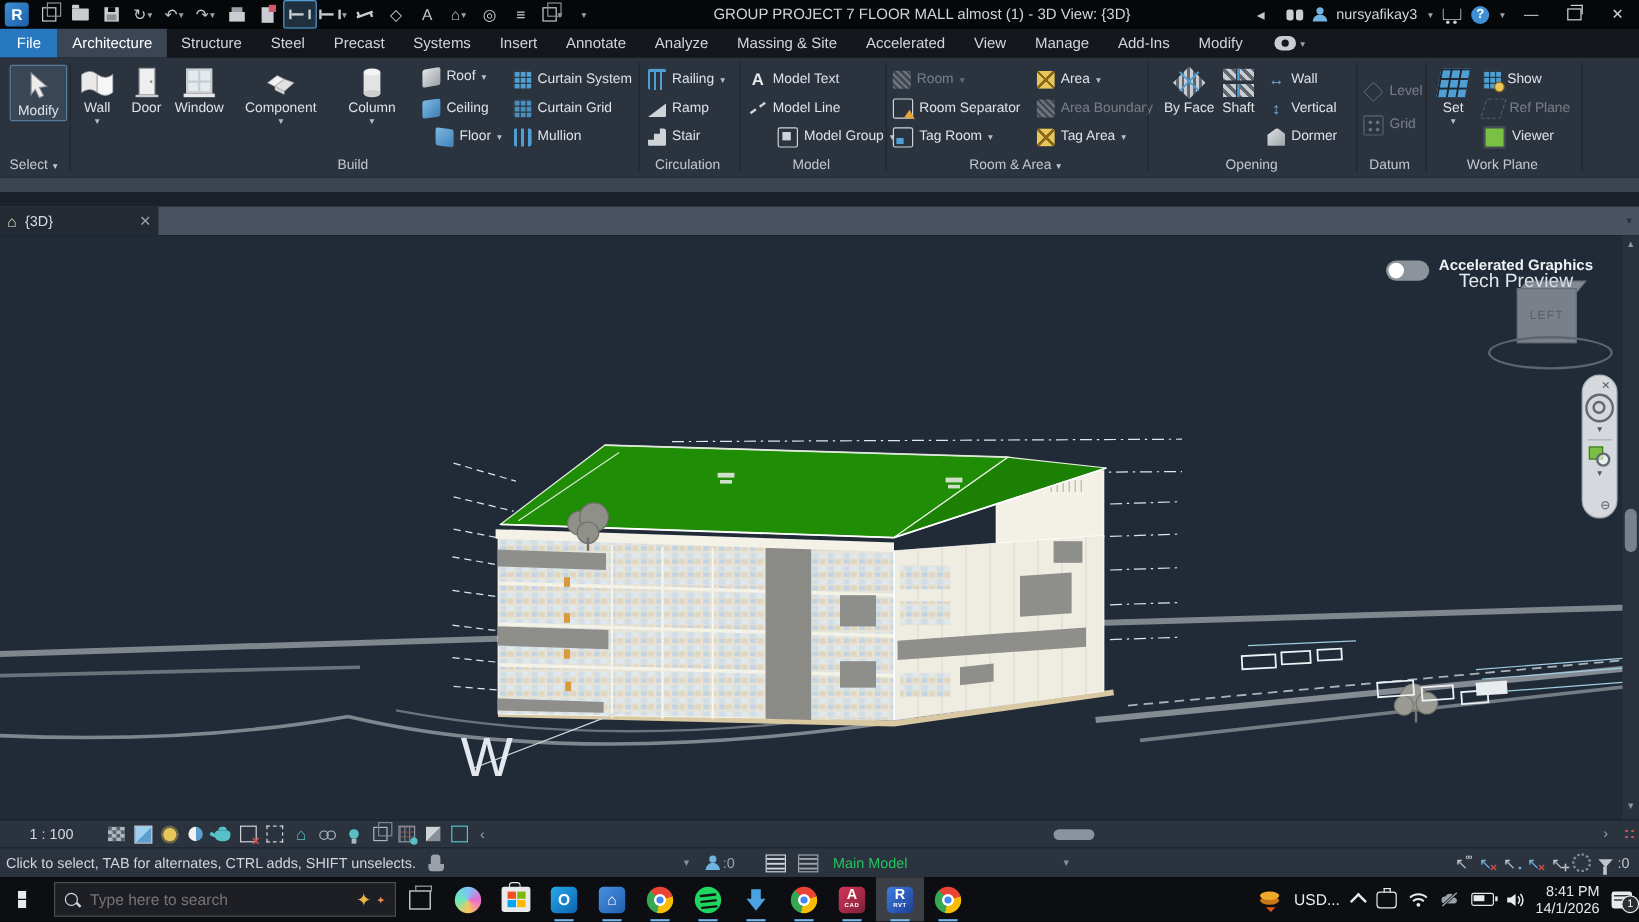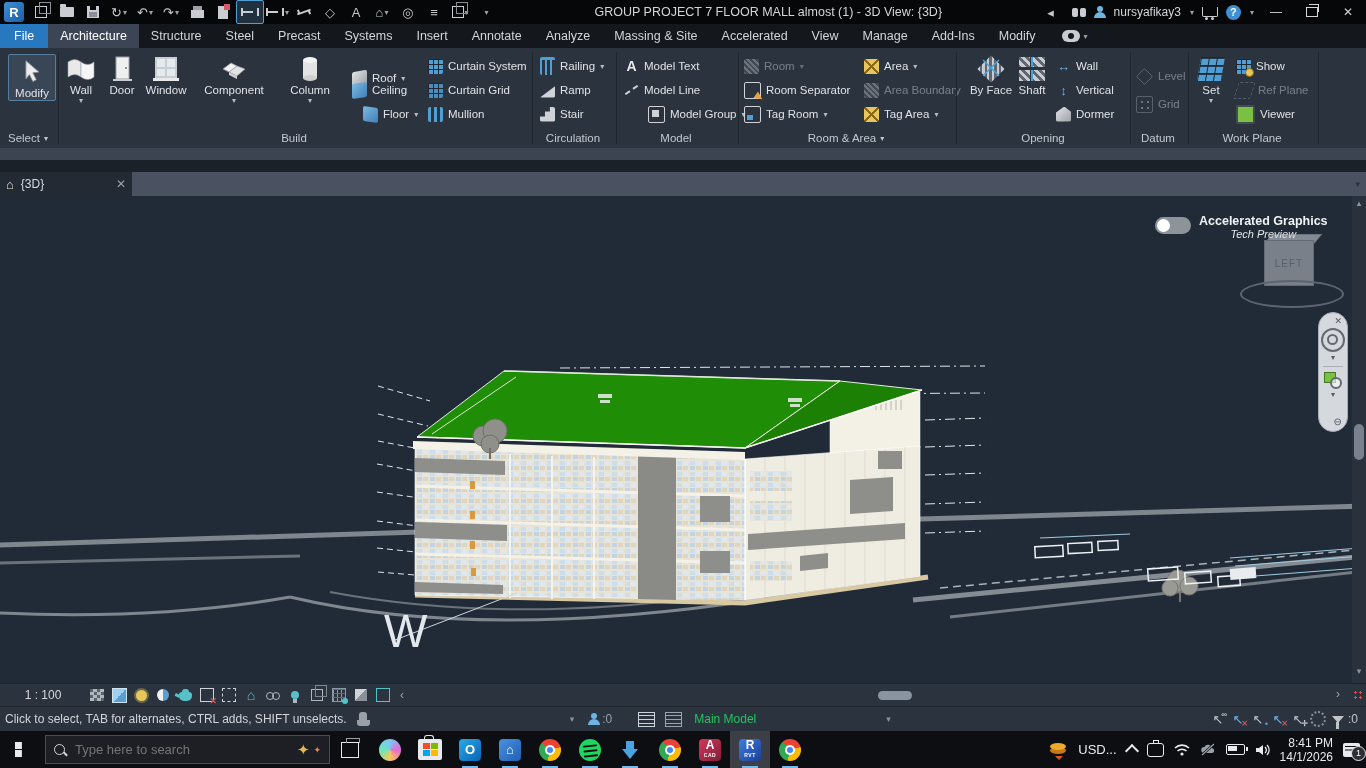--- a/index.html
+++ b/index.html
@@ -110,21 +110,21 @@
   .vtclose{margin-left:auto;color:#9aa0a8;font-size:12px;}
   .vtcaret{position:absolute;right:6px;top:0;height:24px;display:flex;align-items:center;color:#2b313b;font-size:9px;}
 
   
   .canvas{position:absolute;left:0;top:196px;width:1366px;height:487px;background:#212b38;overflow:hidden;}
   .wmark{position:absolute;left:384px;top:408px;font-size:46px;font-weight:200;color:#e3e8ee;letter-spacing:2px;}
   .accel{position:absolute;left:1155px;top:18px;display:flex;gap:8px;align-items:flex-start;text-align:center;}
   .pill{width:36px;height:17px;border-radius:9px;background:#8d939b;position:relative;flex:none;margin-top:3px;}
   .pill::after{content:"";position:absolute;left:2px;top:2px;width:13px;height:13px;border-radius:50%;background:#fff;}
   .accel .t1{font-weight:bold;color:#f0f2f4;font-size:12.5px;line-height:14px;}
-  .accel .t2{font-style:italic;color:#e4e7ea;font-size:11px;line-height:13px;}
+  .accel .t2{color:#e4e7ea;font-size:16px;line-height:13px;}
   .vcube{position:absolute;left:1240px;top:38px;width:104px;height:72px;opacity:.55;}
   .vface{position:absolute;left:24px;top:6px;width:48px;height:44px;background:#c2c6cd;border:1px solid #9aa0a8;
     display:flex;align-items:center;justify-content:center;color:#868c95;font-size:10px;letter-spacing:1px;}
   .vtop{position:absolute;left:28px;top:0;width:48px;height:8px;background:#d6d9de;transform:skewX(-40deg);border:1px solid #aab0b8;}
   .vring{position:absolute;left:0;top:46px;width:100px;height:24px;border:2px solid #8d939c;border-radius:50%;}
   .navbar{position:absolute;left:1318px;top:116px;width:30px;height:120px;background:#d5d8dd;border:1px solid #a8aeb6;border-radius:15px;
     display:flex;flex-direction:column;align-items:center;padding:4px 0;box-sizing:border-box;gap:2px;}
   .nb-x{align-self:flex-end;margin-right:5px;color:#555b63;font-size:9px;line-height:9px;}
   .wheel{width:20px;height:20px;border-radius:50%;border:2.5px solid #646a72;position:relative;}
   .wheel::after{content:"";position:absolute;left:4px;top:4px;width:7px;height:7px;border-radius:50%;border:2px solid #646a72;}
@@ -384,21 +384,21 @@
         <svg width="28" height="28" viewBox="0 0 28 28">
             <rect x="7" y="5" width="14" height="18" fill="#e3e3e3"></rect>
             <ellipse cx="14" cy="5" rx="7" ry="3" fill="#f4f4f4"></ellipse>
             <ellipse cx="14" cy="23" rx="7" ry="3" fill="#cfcfcf"></ellipse>
           </svg>
       </div>
       <span>Column</span>
         <span class="car">▾</span>
     </div>
 
-    <div class="sb" style="left:352px;top:20px;">
+    <div class="sb" style="left:352px;top:6px;">
       <span class="gi gi-gray" style="transform:skewY(-10deg);"></span>
       <span>Roof</span>
         <span class="car">▾</span>
     </div>
     <div class="sb" style="left:352px;top:32px;">
       <span class="gi gi-blue" style="transform:skewY(-8deg);"></span>
       <span>Ceiling</span>
     </div>
     <div class="sb" style="left:352px;top:56px;padding-left:11px;">
       <span class="gi gi-blue" style="transform:skewY(8deg);"></span>

